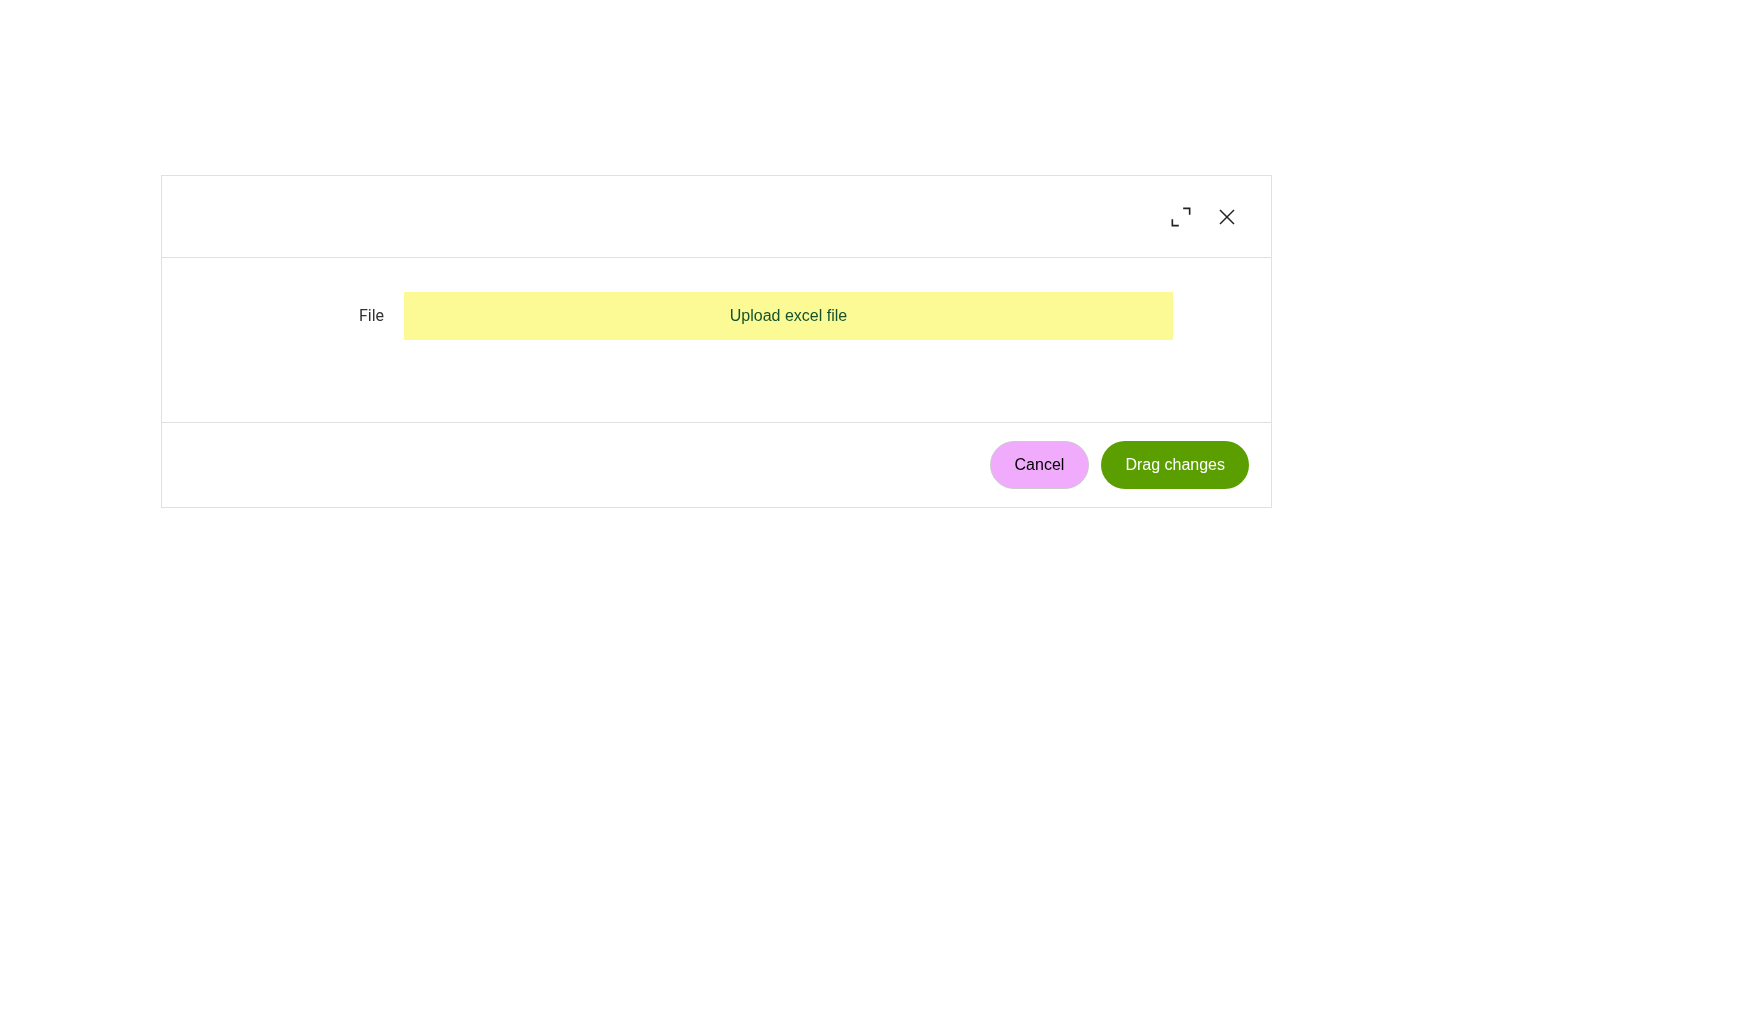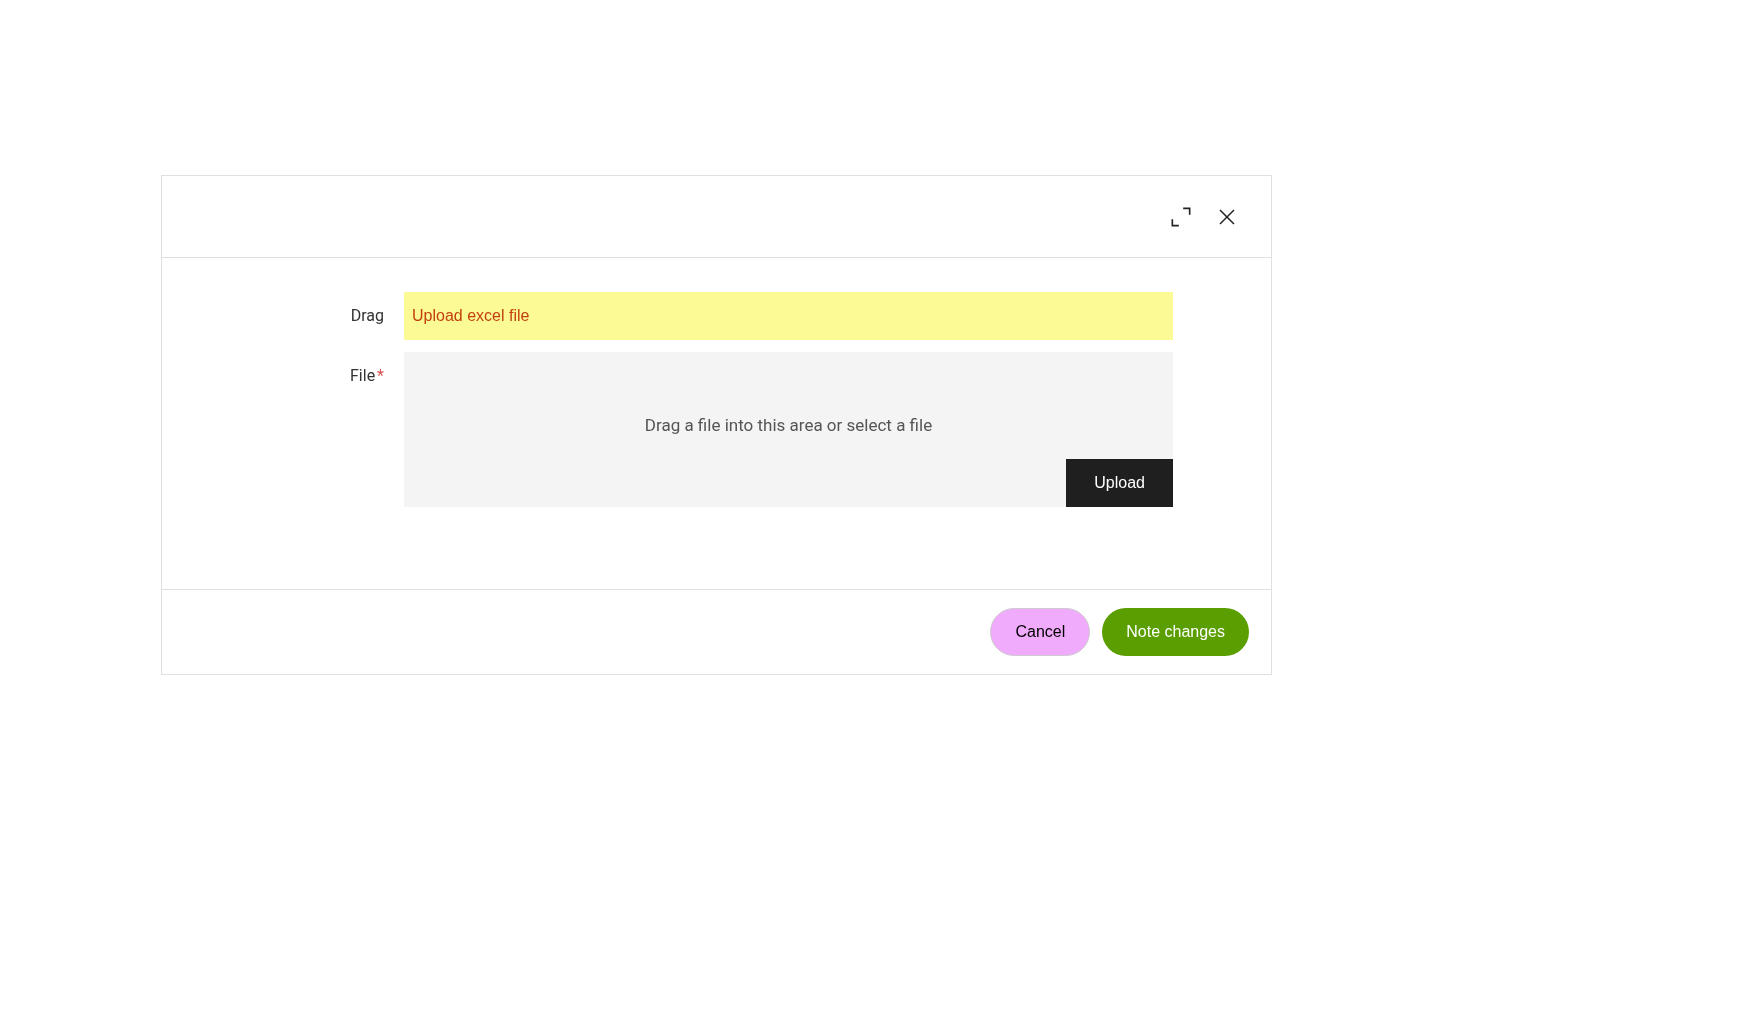--- a/index.html
+++ b/index.html
@@ -65,22 +65,23 @@
       flex: 1;
       padding-right: 98px;
     }
     .note-input {
       width: 769px;
       height: 48px;
       background: #fbfa95;
       border: none;
       padding: 0 8px;
       font-size: 16px;
-      color: #c2410c;
+      color: #14532d;
       outline: none;
+      text-align: center;
     }
     .file-drop-area {
       width: 769px;
       height: 155px;
       background: #f4f4f4;
       position: relative;
       display: flex;
       flex-direction: column;
       align-items: center;
       justify-content: center;
@@ -139,36 +140,25 @@
     <button class="icon-btn">
       <svg width="24" height="24" viewBox="0 0 24 24" fill="none" stroke="#222" stroke-width="1.5">
         <path d="M5 5 L19 19"></path>
         <path d="M19 5 L5 19"></path>
       </svg>
     </button>
   </div>
 
   <div class="modal-body">
     <div class="form-row">
-      <div class="form-label">Drag</div>
+      <div class="form-label">File</div>
       <div class="form-control-wrap">
         <input type="text" class="note-input" value="Upload excel file" style="">
       </div>
     </div>
 
-    <div class="form-row">
-      <div class="form-label">
-        <span>File</span><span class="required">*</span>
-      </div>
-      <div class="form-control-wrap">
-        <div class="file-drop-area">
-          <div class="file-drop-text">Drag a file into this area or select a file</div>
-          <button class="upload-btn">Upload</button>
-        </div>
-      </div>
-    </div>
   </div>
 
   <div class="modal-footer">
     <button class="btn btn-cancel">Cancel</button>
-    <button class="btn btn-save">Note changes</button>
+    <button class="btn btn-save">Drag changes</button>
   </div>
 </div>
 
 </body></html>

